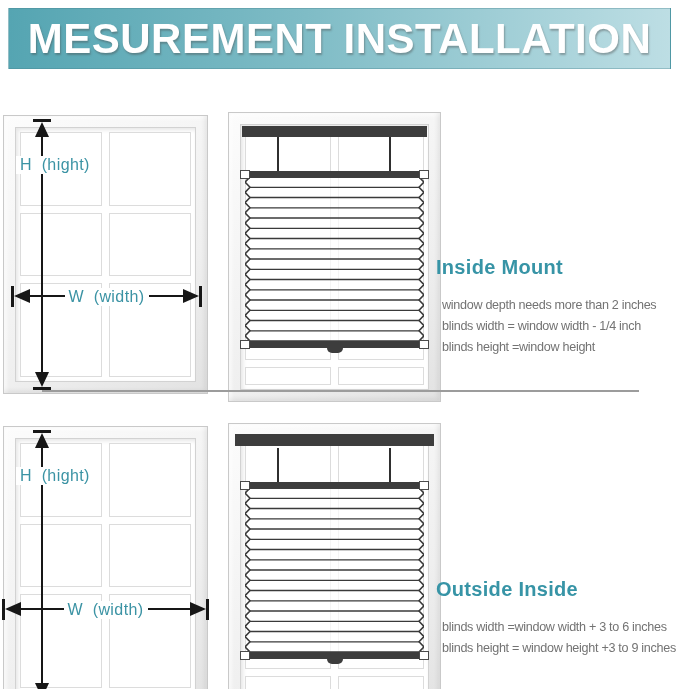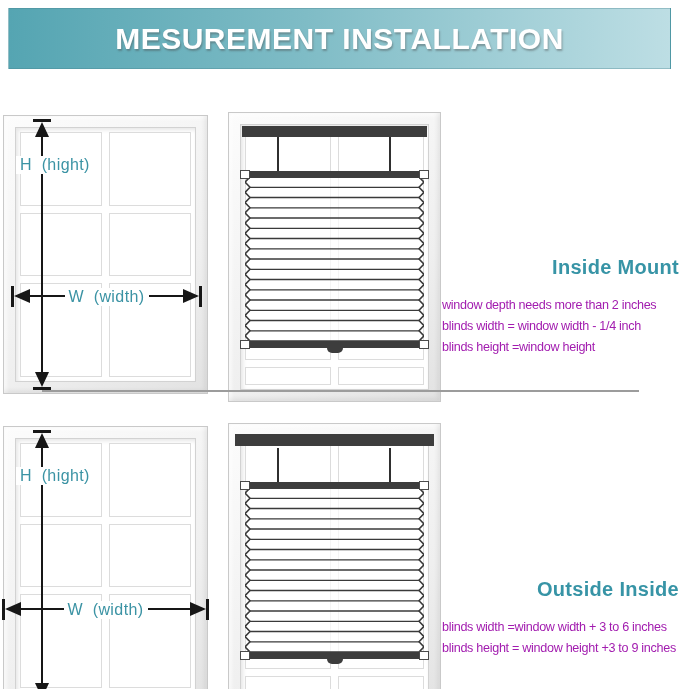--- a/index.html
+++ b/index.html
@@ -4,21 +4,21 @@
 <style>
   html,body{margin:0;padding:0;background:#fff;}
   .canvas{position:relative;width:679px;height:689px;background:#fff;overflow:hidden;
           font-family:"Liberation Sans",sans-serif;}
 
   
   .banner{position:absolute;left:8px;top:8px;width:661px;height:59px;
           background:linear-gradient(to right,#55a5b2 0%,#7fbcc6 45%,#bddee4 100%);
           border:1px solid rgba(70,130,140,.35);
           display:flex;align-items:center;justify-content:center;}
-  .banner .title{color:#ffffff;font-weight:bold;font-size:30px;letter-spacing:.5px;
+  .banner .title{color:#ffffff;font-weight:bold;font-size:42px;letter-spacing:.5px;
           text-shadow:1px 2px 2px rgba(70,70,70,.4);white-space:nowrap;}
 
   
   .window{position:absolute;background:linear-gradient(145deg,#fcfcfc 0%,#efefef 65%,#e2e2e2 100%);
           border:1px solid #c9c9c9;
           box-shadow:inset -2px -2px 5px rgba(0,0,0,.08),inset 2px 2px 4px rgba(255,255,255,.9);margin-top:20px;}
   .opening{position:absolute;left:11px;right:11px;top:11px;bottom:11px;background:#fff;
           border:1px solid #d2d2d2;box-shadow:inset 2px 2px 4px rgba(0,0,0,.10);}
   .panes{position:absolute;left:4px;right:4px;top:4px;bottom:4px;display:grid;gap:7px;}
   .panes.r3{grid-template-columns:1fr 1fr;grid-template-rows:30% 26% 1fr;}
@@ -47,22 +47,22 @@
   .tri.up{left:3px;top:3px;border-left:7px solid transparent;border-right:7px solid transparent;border-bottom:15px solid #171717;}
   .tri.down{left:3px;bottom:3px;border-left:7px solid transparent;border-right:7px solid transparent;border-top:15px solid #171717;}
   .tri.left{left:3px;top:3px;border-top:7px solid transparent;border-bottom:7px solid transparent;border-right:16px solid #171717;}
   .tri.right{right:3px;top:3px;border-top:7px solid transparent;border-bottom:7px solid transparent;border-left:16px solid #171717;}
   .dim-label{position:absolute;color:#3b93a4;background:#fff;font-size:16px;letter-spacing:.4px;
           padding:0 4px;white-space:pre;z-index:6;}
   .w-label{left:50%;top:50%;transform:translate(-50%,-50%);}
 
   
   .info{position:absolute;left:436px;width:243px;}
-  .info h2{margin:0 0 16px 0;text-align:right;color:#3794a6;font-size:20px;font-weight:bold;letter-spacing:.3px;}
-  .info p{margin:0;padding:0 0 0 6px;color:#a21caf;font-size:12.6px;line-height:21px;
+  .info h2{margin:0 0 16px 0;text-align:left;color:#3794a6;font-size:20px;font-weight:bold;letter-spacing:.3px;}
+  .info p{margin:0;padding:0 0 0 6px;color:#737373;font-size:12.6px;line-height:21px;
           letter-spacing:-.3px;white-space:nowrap;}
 
   .divider{position:absolute;left:42px;right:40px;top:390px;height:1.5px;background:#9c9c9c;}
 </style>
 </head>
 <body>
 
 <div class="canvas">
 
   <div class="banner">

